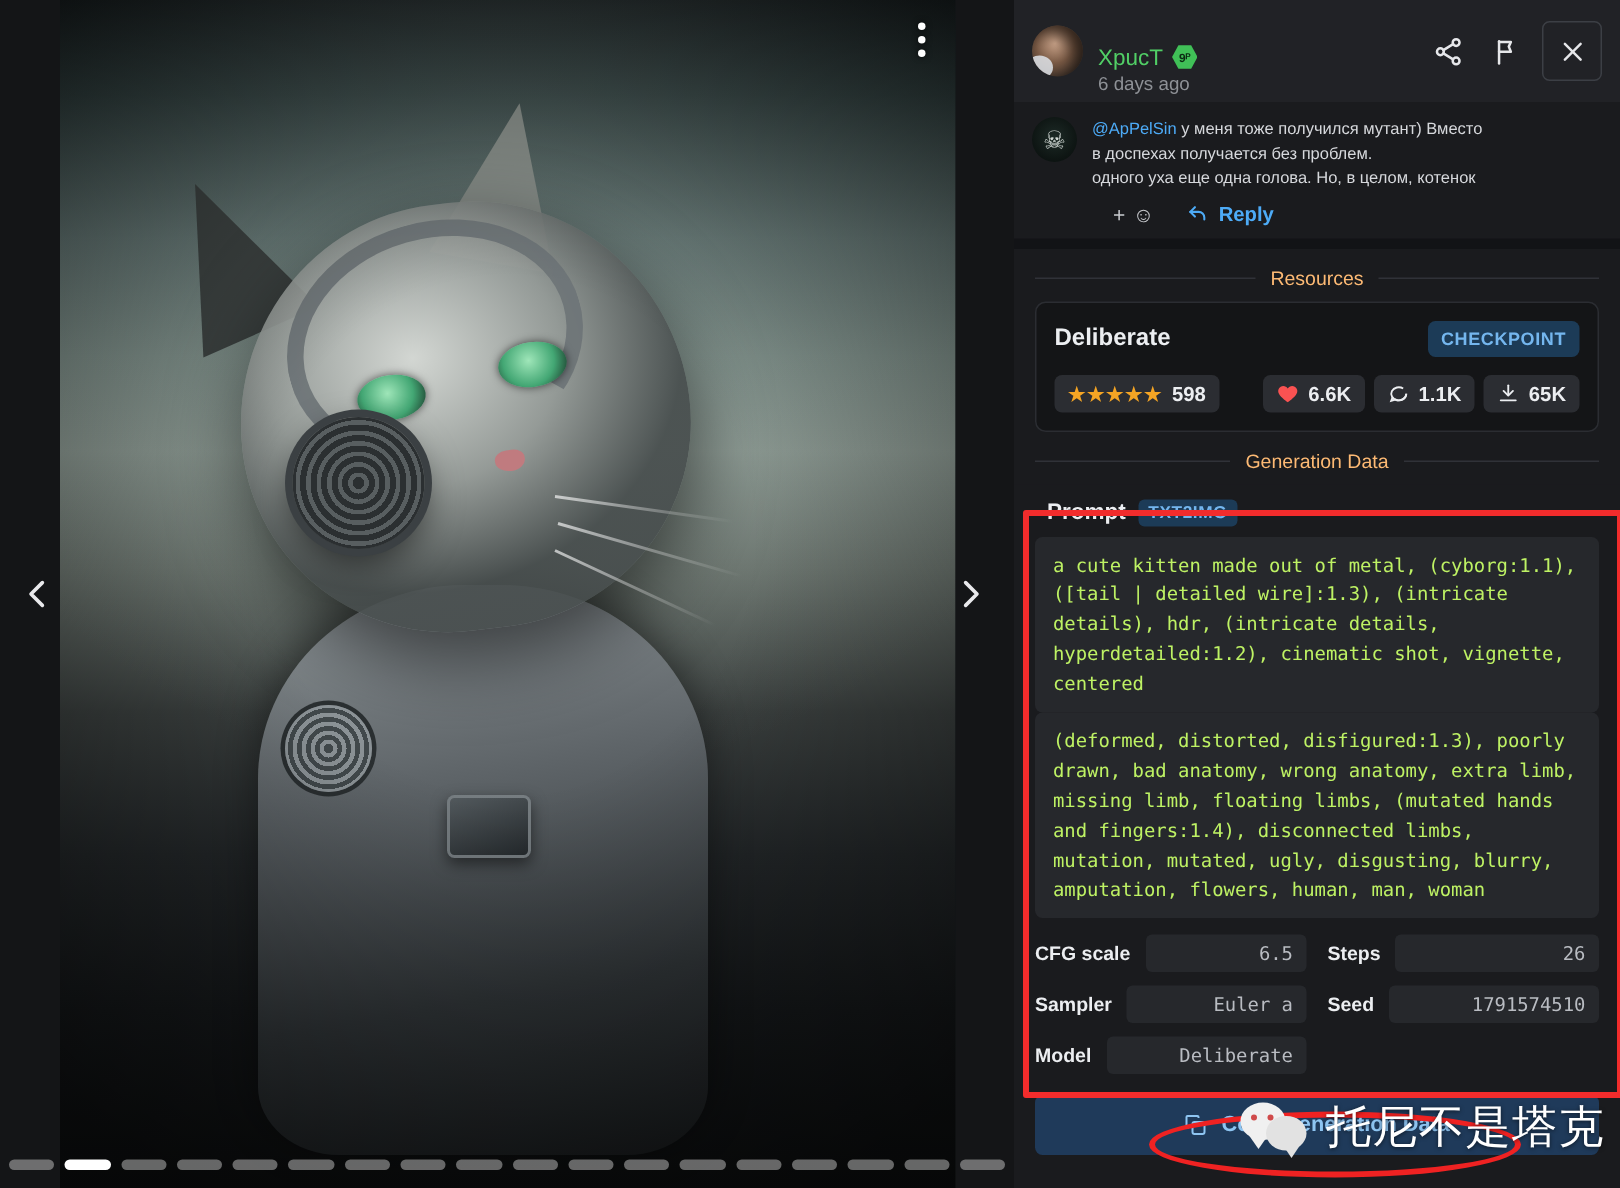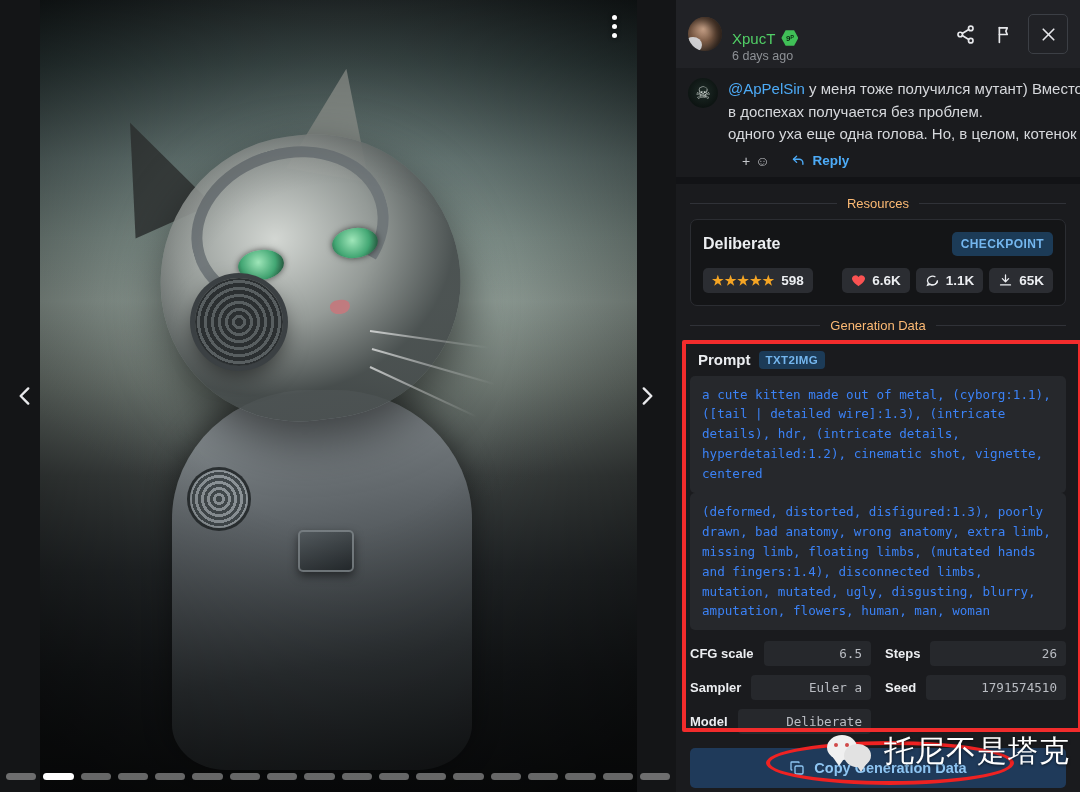--- a/index.html
+++ b/index.html
@@ -213,21 +213,21 @@
     background: radial-gradient(circle at 50% 45%, #1d2a26 0%, #0d1412 70%);
     position: relative; overflow: hidden;
   }
   .c-avatar::before {
     content:"☠"; position: absolute; inset: 0;
     display: flex; align-items:center; justify-content:center;
     color: #cfd6d2; font-size: 17px; line-height: 1;
   }
   .comment-body { flex: 1 1 auto; min-width: 0; }
   .comment-text {
-    color: #d6d8dc; font-size: 15px; line-height: 1.5;
+    color: #d6d8dc; font-size: 11px; line-height: 1.5;
     white-space: nowrap;
   }
   .mention { color: #4dabf7; }
   .comment-actions {
     display: flex; align-items: center; gap: 22px;
     margin-top: 7px; padding-left: 14px;
   }
   .react-btn {
     display: flex; align-items: center; gap: 5px;
     color: #c6c8cc; font-size: 14px; cursor: pointer;
@@ -279,21 +279,21 @@
     padding: 10px 0 7px 8px;
   }
   .tag-txt2img {
     background: #1c3b57; color: #74b6ee;
     font-size: 11.5px; font-weight: 700; letter-spacing: .4px;
     padding: 3px 7px; border-radius: 4px;
   }
   .code-box {
     background: #26282c; border-radius: 5px;
     padding: 9px 12px;
-    color: #3b82f6;
+    color: #bef264;
     font-family: "DejaVu Sans Mono", "Liberation Mono", monospace;
     font-size: 12.6px; line-height: 1.58;
     white-space: pre-wrap; word-break: break-word;
   }
 
   .kv-grid { display: grid; grid-template-columns: 1fr 1fr; gap: 0 14px; padding-top: 6px; }
   .kv-row { display: flex; align-items: center; gap: 10px; height: 34px; }
   .kv-key { color: #eceef1; font-size: 13px; font-weight: 600; white-space: nowrap; }
   .kv-val {
     flex: 1 1 auto; background: #26282c; border-radius: 4px;

